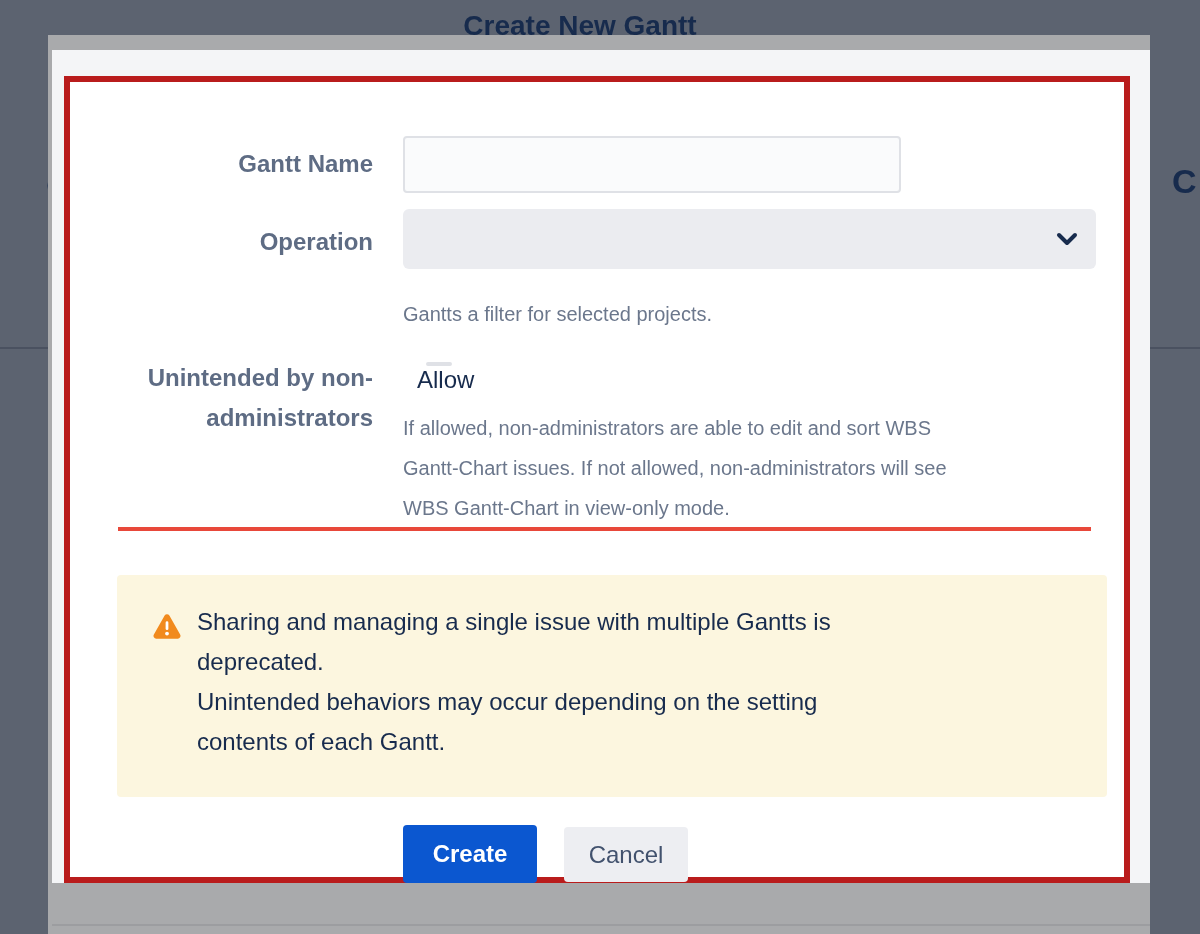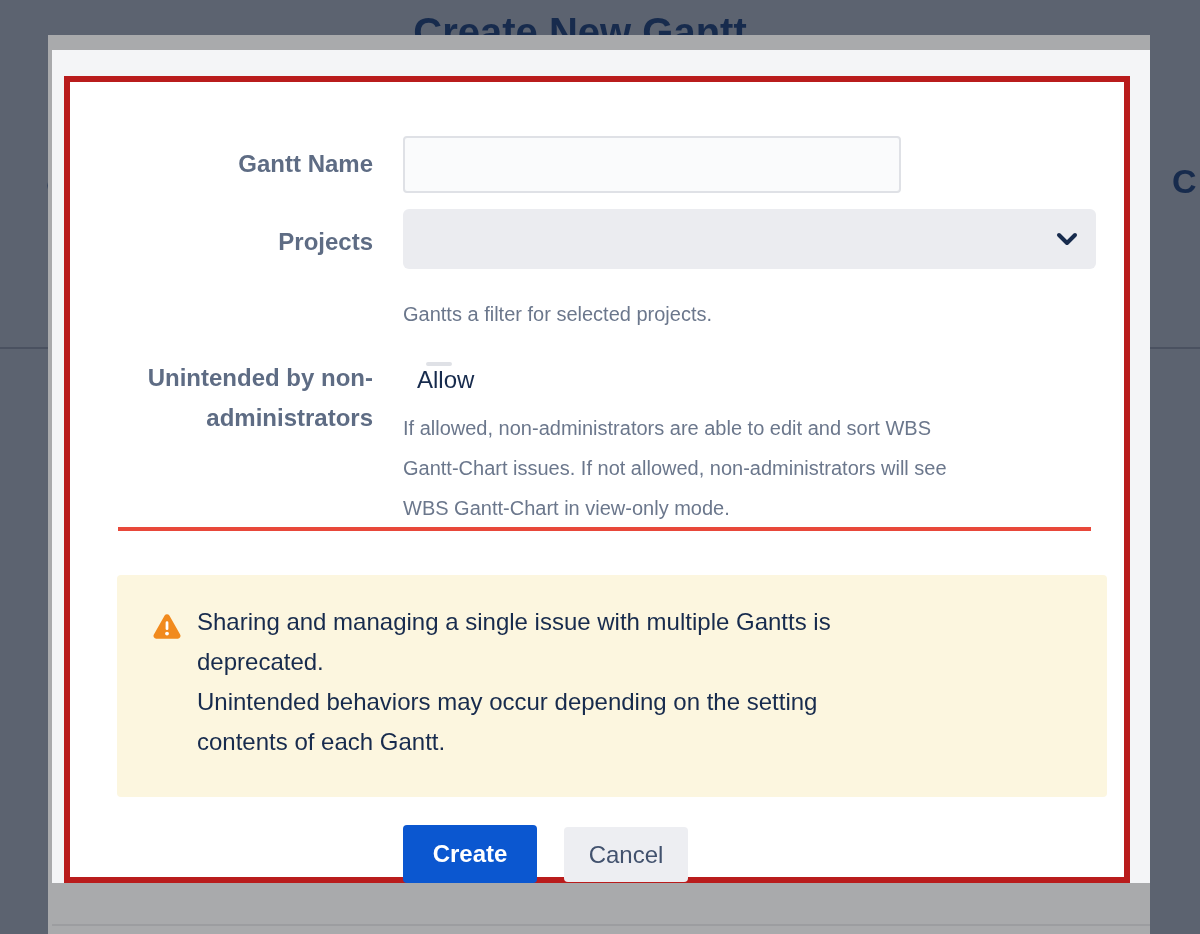--- a/index.html
+++ b/index.html
@@ -5,21 +5,21 @@
   html,body{margin:0;padding:0;}
   .canvas{
     position:relative;width:1200px;height:934px;overflow:hidden;
     background:#5C6370;
     font-family:"Liberation Sans", sans-serif;
     -webkit-font-smoothing:antialiased;
   }
   
   .bg-title{
     position:absolute;left:0;top:10px;width:1160px;
-    text-align:center;font-size:40px;font-weight:700;color:#172B4D;
+    text-align:center;font-size:28px;font-weight:700;color:#172B4D;
   }
   .bg-left-text{
     position:absolute;left:15px;top:162px;
     font-size:38px;font-weight:700;color:#172B4D;white-space:nowrap;padding-left:31px;
   }
   .bg-right-text{
     position:absolute;left:1172px;top:162px;
     font-size:34px;font-weight:700;color:#172B4D;white-space:nowrap;
   }
   .bg-line{position:absolute;top:347px;height:2px;background:#4A5160;}
@@ -119,21 +119,21 @@
   <div class="bg-line bg-line-left"></div>
   <div class="bg-line bg-line-right"></div>
 
   <div class="modal">
     <div class="modal-light">
       <div class="card">
 
         <div class="field-label label-gantt-name">Gantt Name</div>
         <input class="text-input" type="text" value="" style="">
 
-        <div class="field-label label-projects">Projects</div>
+        <div class="field-label label-projects">Operation</div>
         <div class="select">
           <span></span>
           <svg width="22" height="14" viewBox="0 0 22 14">
             <polyline points="3,3 11,11 19,3" fill="none" stroke="#172B4D" stroke-width="4" stroke-linecap="round" stroke-linejoin="round"></polyline>
           </svg>
         </div>
         <div class="helper helper-projects">Gantts a filter for selected projects.</div>
 
         <div class="field-label label-operation">Unintended by non-
 administrators</div>

